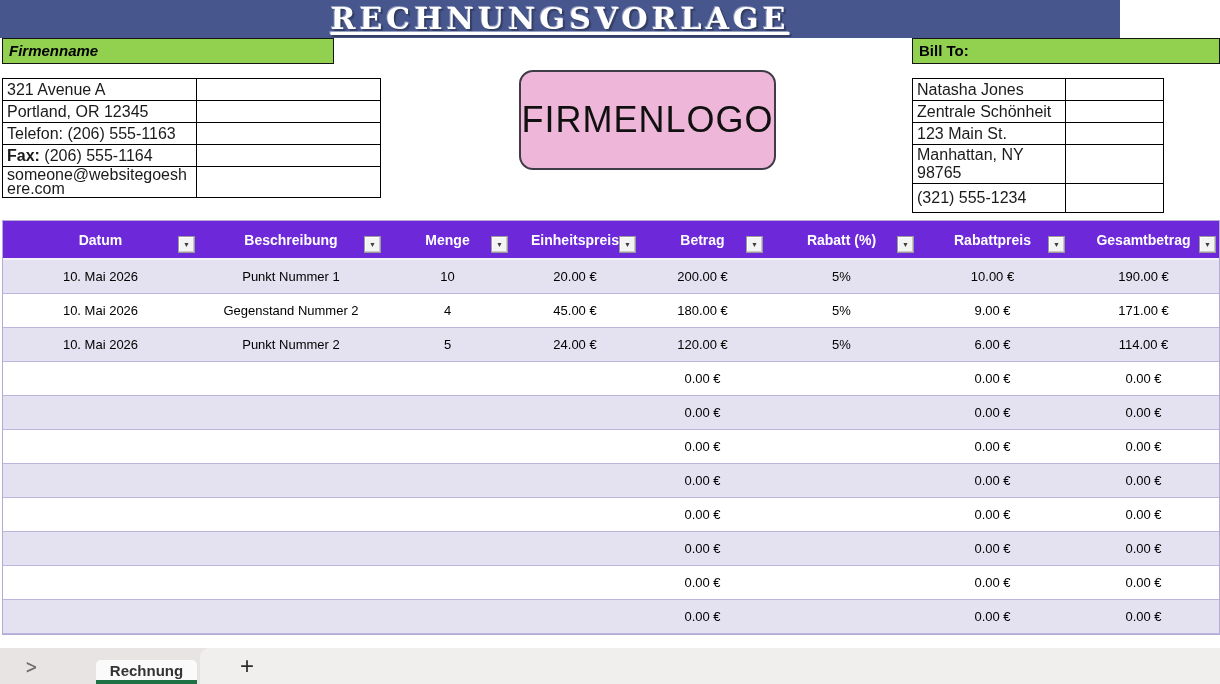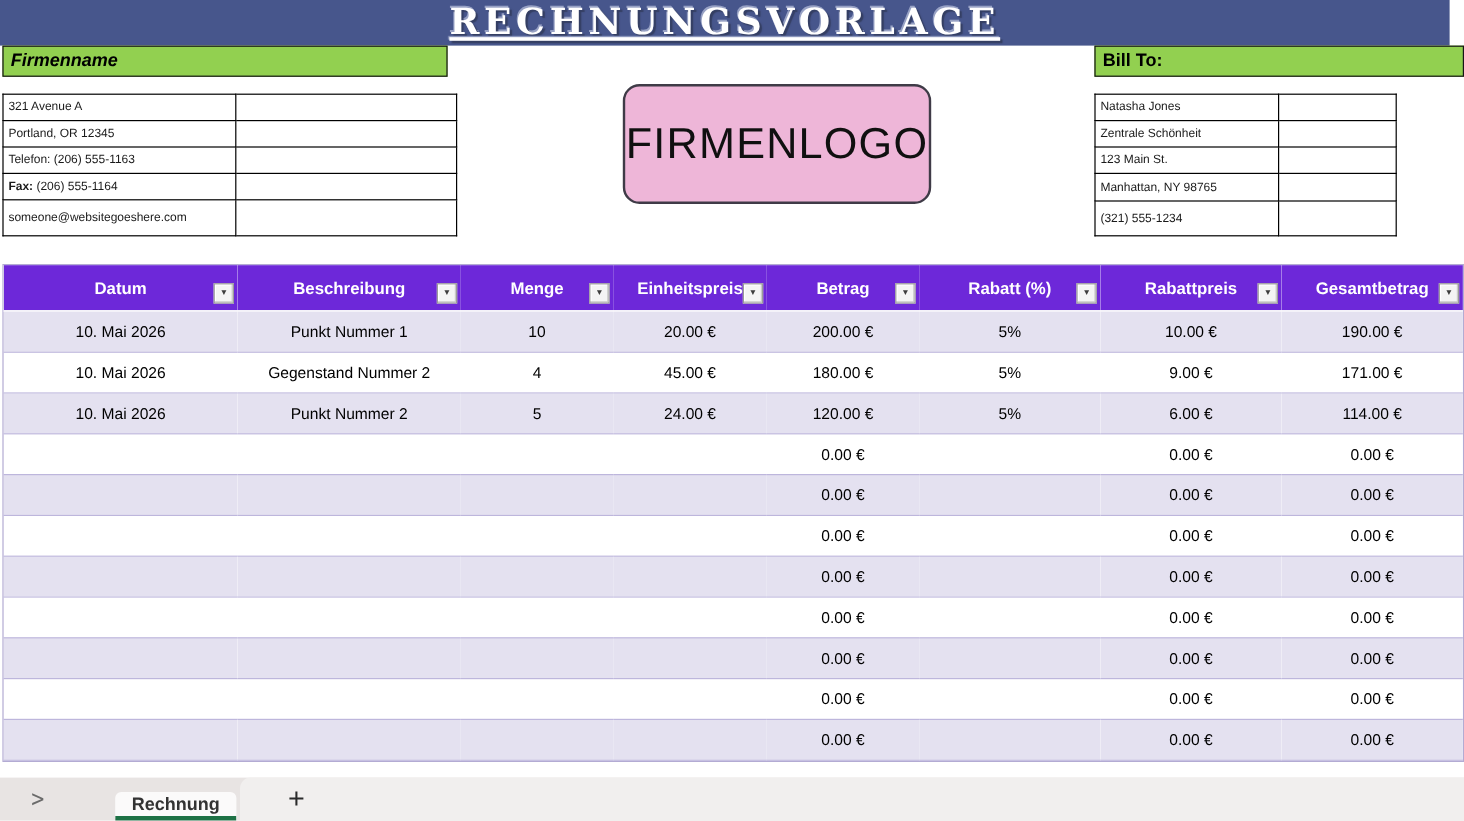--- a/index.html
+++ b/index.html
@@ -6,47 +6,47 @@
   html,body { width:1220px; height:684px; }
   body {
     position:relative;
     background:#ffffff;
     font-family:"Liberation Sans", sans-serif;
     overflow:hidden;
   }
 
   
   .top-bar {
-    position:absolute; left:0; top:0; width:1208px; height:38px;
+    position:absolute; left:0; top:0; width:1120px; height:38px;
     background:#47568c; text-align:center;
   }
   .page-title {
     display:inline-block; line-height:37px;
     font-family:"DejaVu Serif", serif; font-weight:bold;
     font-size:30px; letter-spacing:4px; color:#ffffff;
     text-decoration:underline; text-underline-offset:3px;
     text-shadow:2px 2px 1px #343e62, -1px -1px 0 #97a1c4;
   }
 
   
   .green-bar {
     position:absolute; top:38px; height:26px;
     background:#92d050; border:1px solid #151515;
     font-size:15px; font-weight:bold; color:#000;
     line-height:24px; padding-left:6px;
   }
-  .green-bar.left  { left:2px;   width:371px; font-style:italic; }
+  .green-bar.left  { left:2px;   width:332px; font-style:italic; }
   .green-bar.right { left:912px; width:308px; }
 
   
   .info-table {
     position:absolute; top:78px; border-collapse:collapse; table-layout:fixed;
   }
   .info-table td {
-    border:1px solid #000; font-size:10px; color:#1a1a1a;
+    border:1px solid #000; font-size:16px; color:#1a1a1a;
     padding:1px 4px; vertical-align:middle; overflow:hidden;
   }
   .info-table.company { left:2px; width:379px; }
   .info-table.company col:first-child { width:194px; }
   .info-table.company tr td { height:22px; }
   .info-table.company tr:last-child td { height:30px; line-height:14px; }
   .info-table.company td.wrap { word-break:break-all; }
   .info-table.billto { left:912px; width:252px; }
   .info-table.billto col:first-child { width:153px; }
   .info-table.billto tr td { height:22px; }

